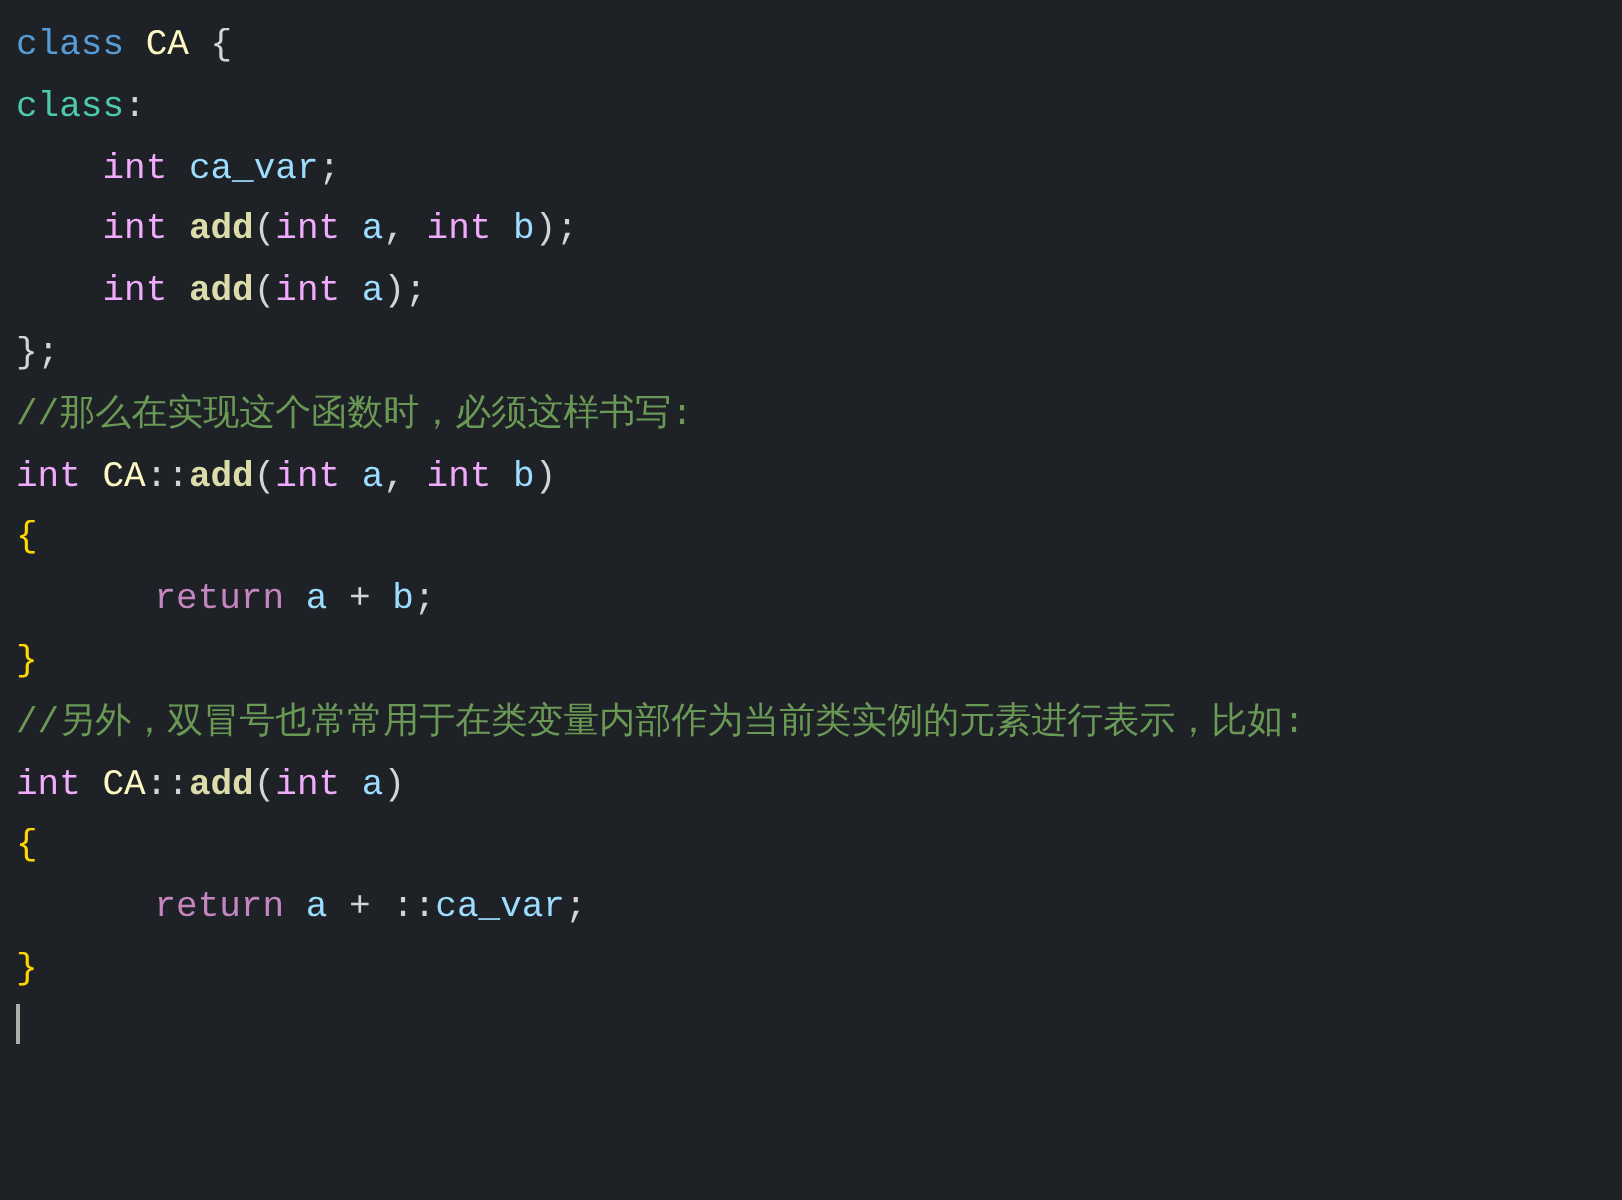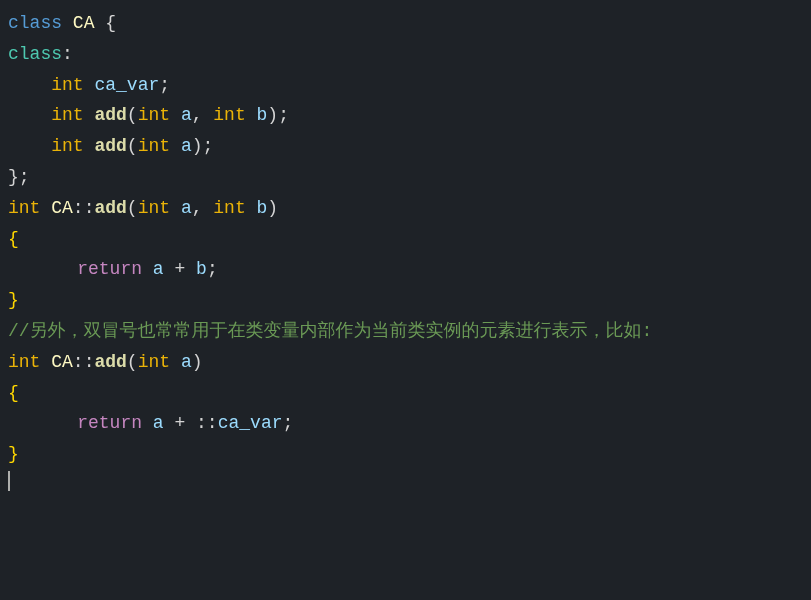--- a/index.html
+++ b/index.html
@@ -30,21 +30,21 @@
       display: flex;
       align-items: baseline;
       padding: 1px 8px;
       min-height: 30px;
       white-space: pre;
     }
 
     
     .kw-class    { color: #569cd6; }   
     .kw-public   { color: #4ec9b0; }   
-    .kw-int      { color: #eab308; }   
+    .kw-int      { color: #f0abfc; }   
     .kw-return   { color: #c586c0; margin-left: 26px; }   
     .class-name  { color: #fef9c3; }   
     .fn-name     { color: #dcdcaa; font-weight: bold; }   
     .var-name    { color: #9cdcfe; }   
     .comment     { color: #6a9955; }   
     .plain       { color: #d4d4d4; }   
     .brace       { color: #ffd700; }   
     .scope       { color: #d4d4d4; }
 
     .cursor {
@@ -64,20 +64,21 @@
 </head>
 <body>
 
 <div class="code-editor">
 <div class="code-line"><span class="kw-class">class</span><span class="plain"> </span><span class="class-name">CA</span><span class="plain"> {</span></div>
     <div class="code-line"><span class="kw-public">class</span><span class="plain">:</span></div>
     <div class="code-line"><span class="plain">    </span><span class="kw-int">int</span><span class="plain"> </span><span class="var-name">ca_var</span><span class="plain">;</span></div>
     <div class="code-line"><span class="plain">    </span><span class="kw-int">int</span><span class="plain"> </span><span class="fn-name">add</span><span class="plain">(</span><span class="kw-int">int</span><span class="plain"> </span><span class="var-name">a</span><span class="plain">, </span><span class="kw-int">int</span><span class="plain"> </span><span class="var-name">b</span><span class="plain">);</span></div>
     <div class="code-line"><span class="plain">    </span><span class="kw-int">int</span><span class="plain"> </span><span class="fn-name">add</span><span class="plain">(</span><span class="kw-int">int</span><span class="plain"> </span><span class="var-name">a</span><span class="plain">);</span></div>
     <div class="code-line"><span class="plain">};</span></div>
+    <div class="code-line"><span class="comment">//那么在实现这个函数时，必须这样书写:</span></div>
     <div class="code-line"><span class="kw-int">int</span><span class="plain"> </span><span class="class-name">CA</span><span class="scope">::</span><span class="fn-name">add</span><span class="plain">(</span><span class="kw-int">int</span><span class="plain"> </span><span class="var-name">a</span><span class="plain">, </span><span class="kw-int">int</span><span class="plain"> </span><span class="var-name">b</span><span class="plain">)</span></div>
     <div class="code-line"><span class="brace">{</span></div>
     <div class="code-line"><span class="plain">    </span><span class="kw-return">return</span><span class="plain"> </span><span class="var-name">a</span><span class="plain"> + </span><span class="var-name">b</span><span class="plain">;</span></div>
     <div class="code-line"><span class="brace">}</span></div>
     <div class="code-line"><span class="comment">//另外，双冒号也常常用于在类变量内部作为当前类实例的元素进行表示，比如:</span></div>
     <div class="code-line"><span class="kw-int">int</span><span class="plain"> </span><span class="class-name">CA</span><span class="scope">::</span><span class="fn-name">add</span><span class="plain">(</span><span class="kw-int">int</span><span class="plain"> </span><span class="var-name">a</span><span class="plain">)</span></div>
     <div class="code-line"><span class="brace">{</span></div>
     <div class="code-line"><span class="plain">    </span><span class="kw-return">return</span><span class="plain"> </span><span class="var-name">a</span><span class="plain"> + </span><span class="scope">::</span><span class="var-name">ca_var</span><span class="plain">;</span></div>
     <div class="code-line"><span class="brace">}</span></div>
     <div class="code-line"><span class="cursor"></span></div>

